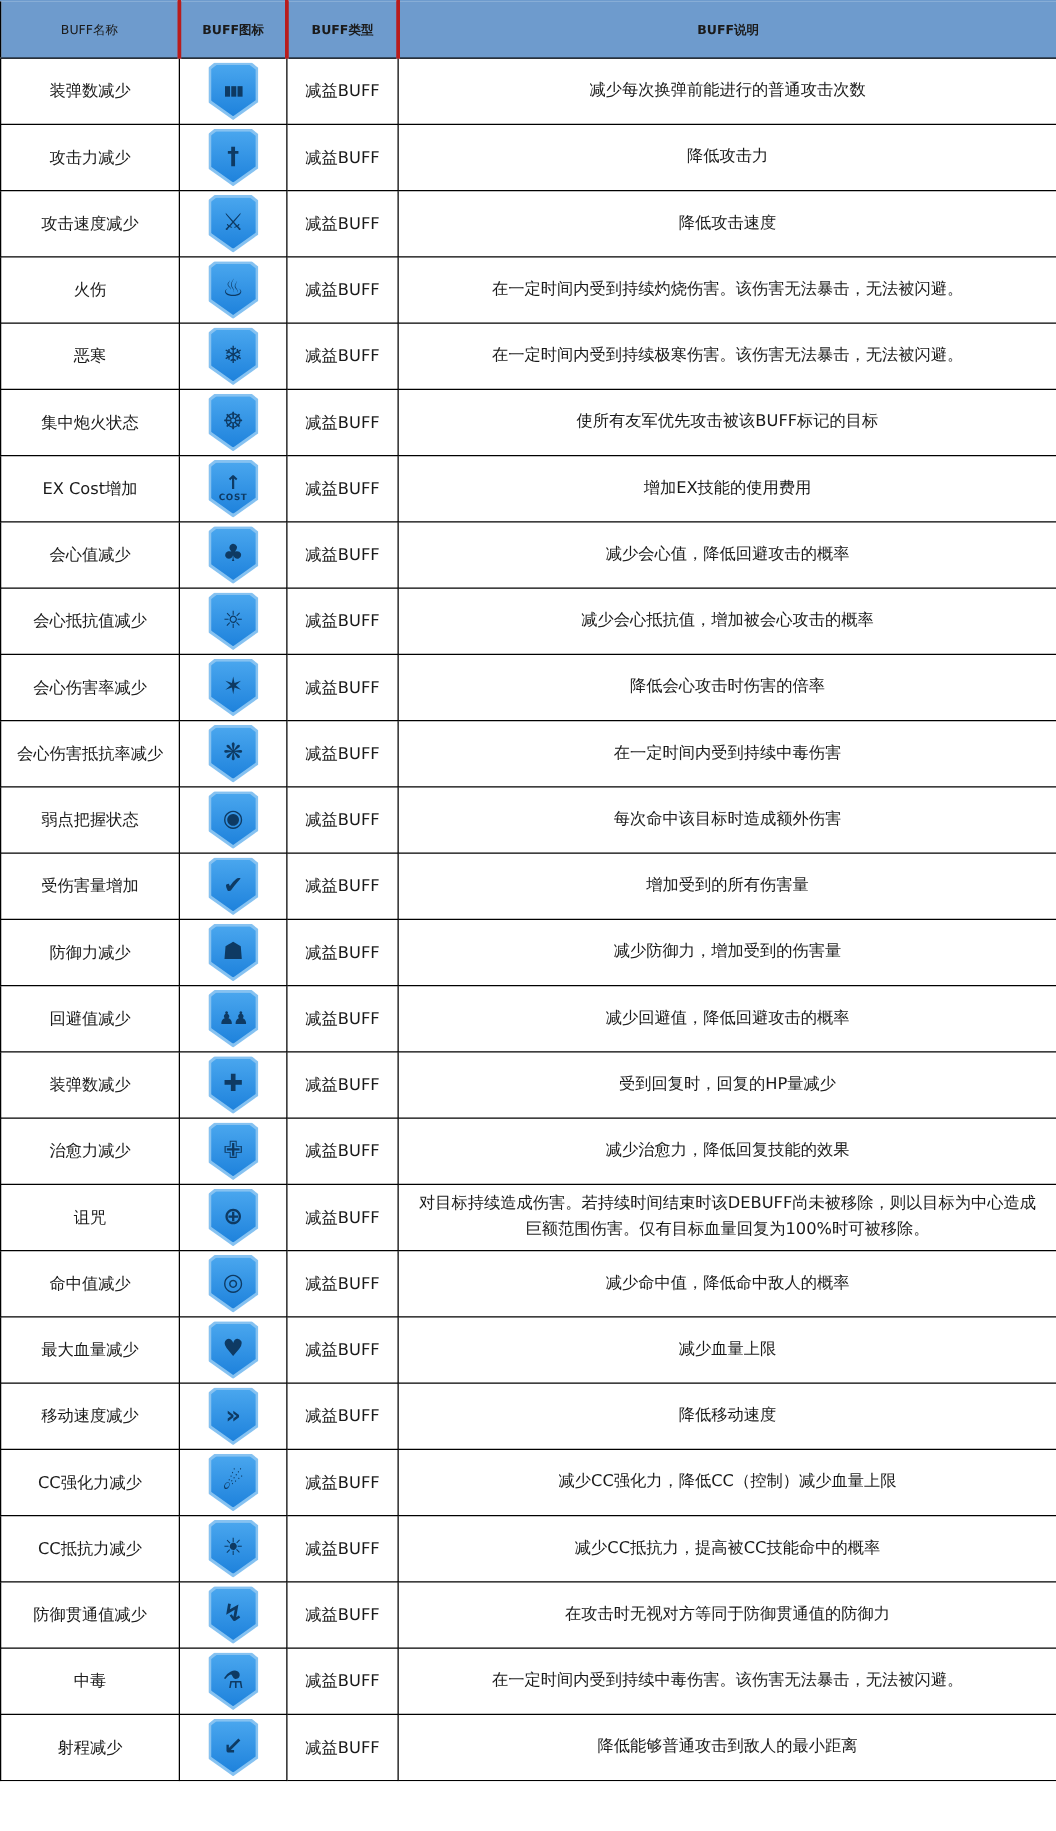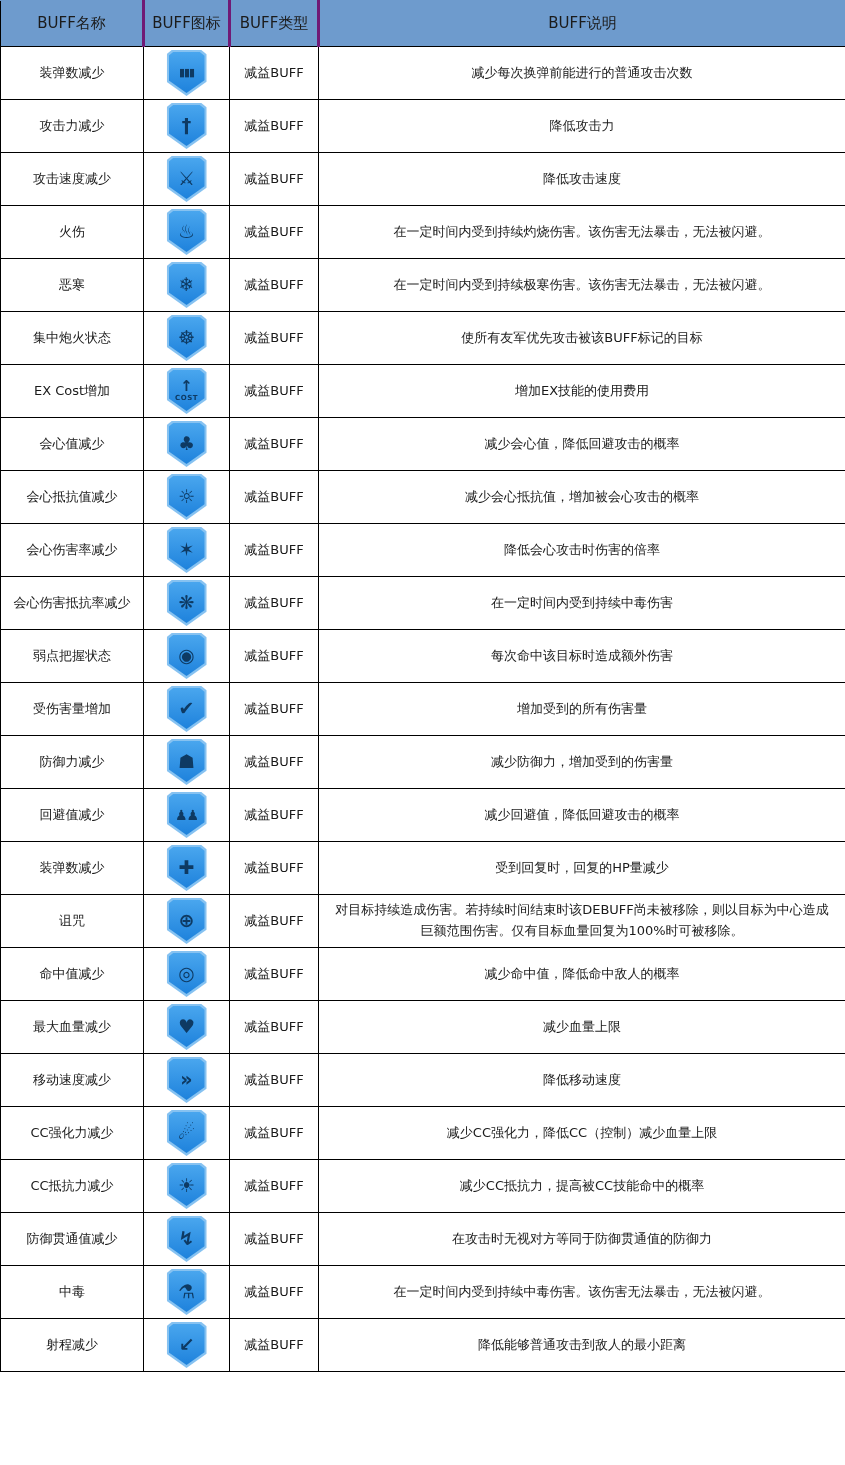--- a/index.html
+++ b/index.html
@@ -17,28 +17,28 @@
   }
   col.c1 { width: 143px; }
   col.c2 { width: 86px; }
   col.c3 { width: 89px; }
   col.c4 { width: 527px; }
 
   thead th {
     height: 46px;
     background: #6E9BCD;
     color: #1b1b1b;
-    font-size: 15px;
+    font-size: 10px;
     font-weight: normal;
     text-align: center;
     vertical-align: middle;
     border-bottom: 1px solid #000000;
     border-top: 1px solid #6E9BCD;
   }
-  thead th + th { border-left: 3px solid #701a75; }
+  thead th + th { border-left: 3px solid #b91c1c; font-weight: bold; }
 
   tbody td {
     border: 1px solid #000000;
     background: #ffffff;
     height: 48px;
     text-align: center;
     vertical-align: middle;
     font-size: 13px;
     color: #1a1a1a;
     padding: 2px 4px;
@@ -310,20 +310,33 @@
         <div class="shield-inner">
           <span class="glyph">✚</span>
 
         </div>
       </div>
     </td>
     <td class="c-type">减益BUFF</td>
     <td class="c-desc">受到回复时，回复的HP量减少</td>
   </tr>
 
+  <tr>
+    <td class="c-name">治愈力减少</td>
+    <td class="c-icon">
+      <div class="shield-outer">
+        <div class="shield-inner">
+          <span class="glyph">✙</span>
+
+        </div>
+      </div>
+    </td>
+    <td class="c-type">减益BUFF</td>
+    <td class="c-desc">减少治愈力，降低回复技能的效果</td>
+  </tr>
 
   <tr>
     <td class="c-name">诅咒</td>
     <td class="c-icon">
       <div class="shield-outer">
         <div class="shield-inner">
           <span class="glyph">⊕</span>
 
         </div>
       </div>

